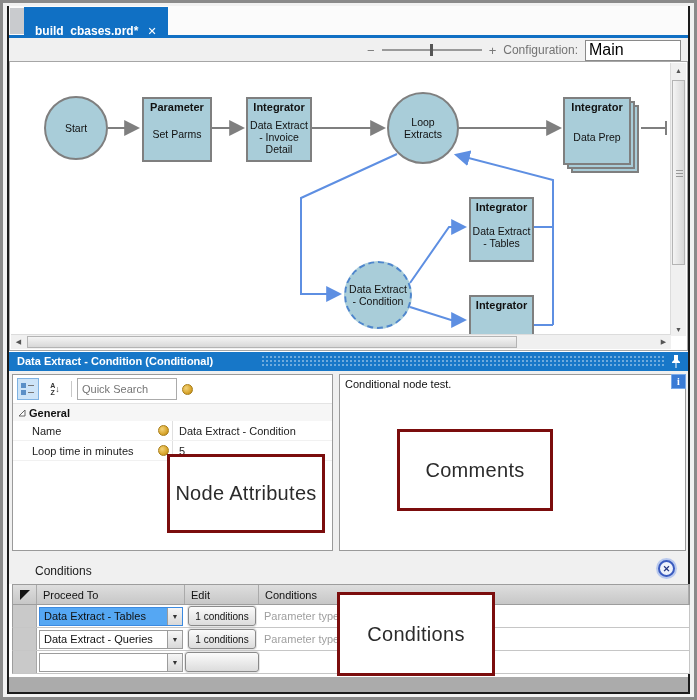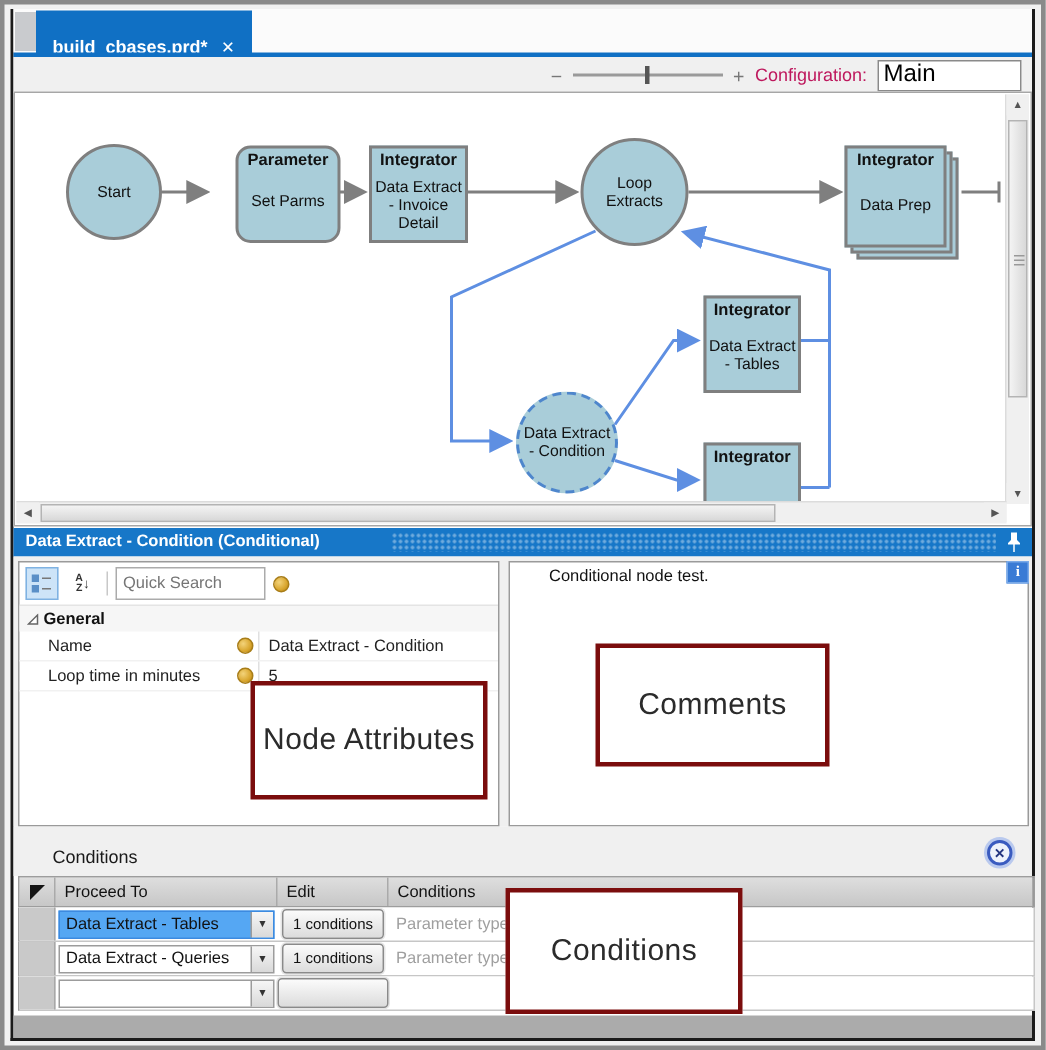--- a/index.html
+++ b/index.html
@@ -16,21 +16,21 @@
   .tab-close{font-size:11px;font-weight:normal;cursor:pointer;}
   .tab-underline{position:absolute;left:0;top:29px;width:100%;height:3px;background:#1070c4;}
 
   
   .toolbar{position:absolute;left:0;top:32px;width:100%;height:24px;background:#f0f0f0;
     display:flex;align-items:center;justify-content:flex-end;gap:7px;padding-right:7px;box-sizing:border-box;
     font-size:12px;color:#444;}
   .zoom-glyph{color:#777;font-size:13px;}
   .slider-track{position:relative;width:100px;height:2px;background:#9a9a9a;}
   .slider-thumb{position:absolute;left:48px;top:-5px;width:3px;height:12px;background:#555;}
-  .config-label{color:#be185d;}
+  .config-label{color:#737373;}
   .config-input{width:88px;height:17px;border:1px solid #8a8a8a;font-size:16px;padding:1px 3px;
     font-family:"Liberation Sans",sans-serif;}
 
   
   .canvas{position:absolute;left:0;top:55px;width:100%;height:290px;border:1px solid #a6a6a6;
     background:#fff;box-sizing:border-box;}
   .canvas-view{position:absolute;left:1px;top:1px;right:16px;bottom:15px;overflow:hidden;}
   .edges{position:absolute;left:0;top:0;}
   .node{position:absolute;background:#a9cdd9;border:2px solid #7f7f7f;box-sizing:border-box;
     font-size:10.5px;color:#111;text-align:center;white-space:pre-line;cursor:default;}
@@ -75,21 +75,21 @@
     background:radial-gradient(circle at 35% 35%,#f3d37a,#d9a62e 60%,#b07f10);border:1px solid #a87d18;box-sizing:border-box;}
   .pg-cat{display:flex;align-items:center;gap:3px;height:17px;padding-left:5px;background:#f6f6f6;
     font-weight:bold;color:#111;}
   .pg-row{display:flex;align-items:center;height:19px;border-bottom:1px solid #f1f1f1;}
   .pg-label{width:122px;padding-left:19px;}
   .pg-iconcell{width:18px;display:flex;justify-content:center;}
   .pg-value{flex:1;border-left:1px solid #e0e0e0;padding-left:6px;height:100%;display:flex;align-items:center;}
 
   .comments{position:absolute;left:330px;top:368px;right:2px;height:177px;background:#fff;
     border:1px solid #9a9a9a;box-sizing:border-box;font-size:11px;color:#111;}
-  .comments-text{padding:3px 5px;margin-left:21px;}
+  .comments-text{padding:3px 5px;}
   .info-icon{position:absolute;right:-1px;top:-1px;width:15px;height:15px;background:#3a7bd5;
     border:1px solid #79a9e8;color:#fff;font-weight:bold;font-size:10px;font-family:"Liberation Serif",serif;
     display:flex;align-items:center;justify-content:center;box-sizing:border-box;}
 
   
   .callout{position:absolute;background:#fff;border:3px solid #7b0d0d;z-index:6;
     display:flex;align-items:center;justify-content:center;font-size:20px;color:#2b2b2b;letter-spacing:.3px;}
 
   
   .cond-strip{position:absolute;left:0;top:545px;width:100%;height:33px;background:#f0f0f0;}
@@ -175,21 +175,21 @@
           <path d="M523 164 H542"></path>
           <path d="M523 262 H542"></path>
           <path d="M542 262 V117 L446 92" marker-end="url(#ab)"></path>
         </g>
       </svg>
 
       <div class="node circle" style="left:33px;top:33px;width:64px;height:64px;">
         <span>Start</span>
       </div>
 
-      <div class="node box" style="left:146px;top:34px;width:70px;height:65px;border-radius:10px;">
+      <div class="node box" style="left:131px;top:34px;width:70px;height:65px;">
         <div class="ntype">Parameter</div>
         <div class="lbl-bot">Set Parms</div>
       </div>
 
       <div class="node box" style="left:235px;top:34px;width:66px;height:65px;">
         <div class="ntype">Integrator</div>
         <div class="lbl-mid">Data Extract
 - Invoice
 Detail</div>
       </div>

